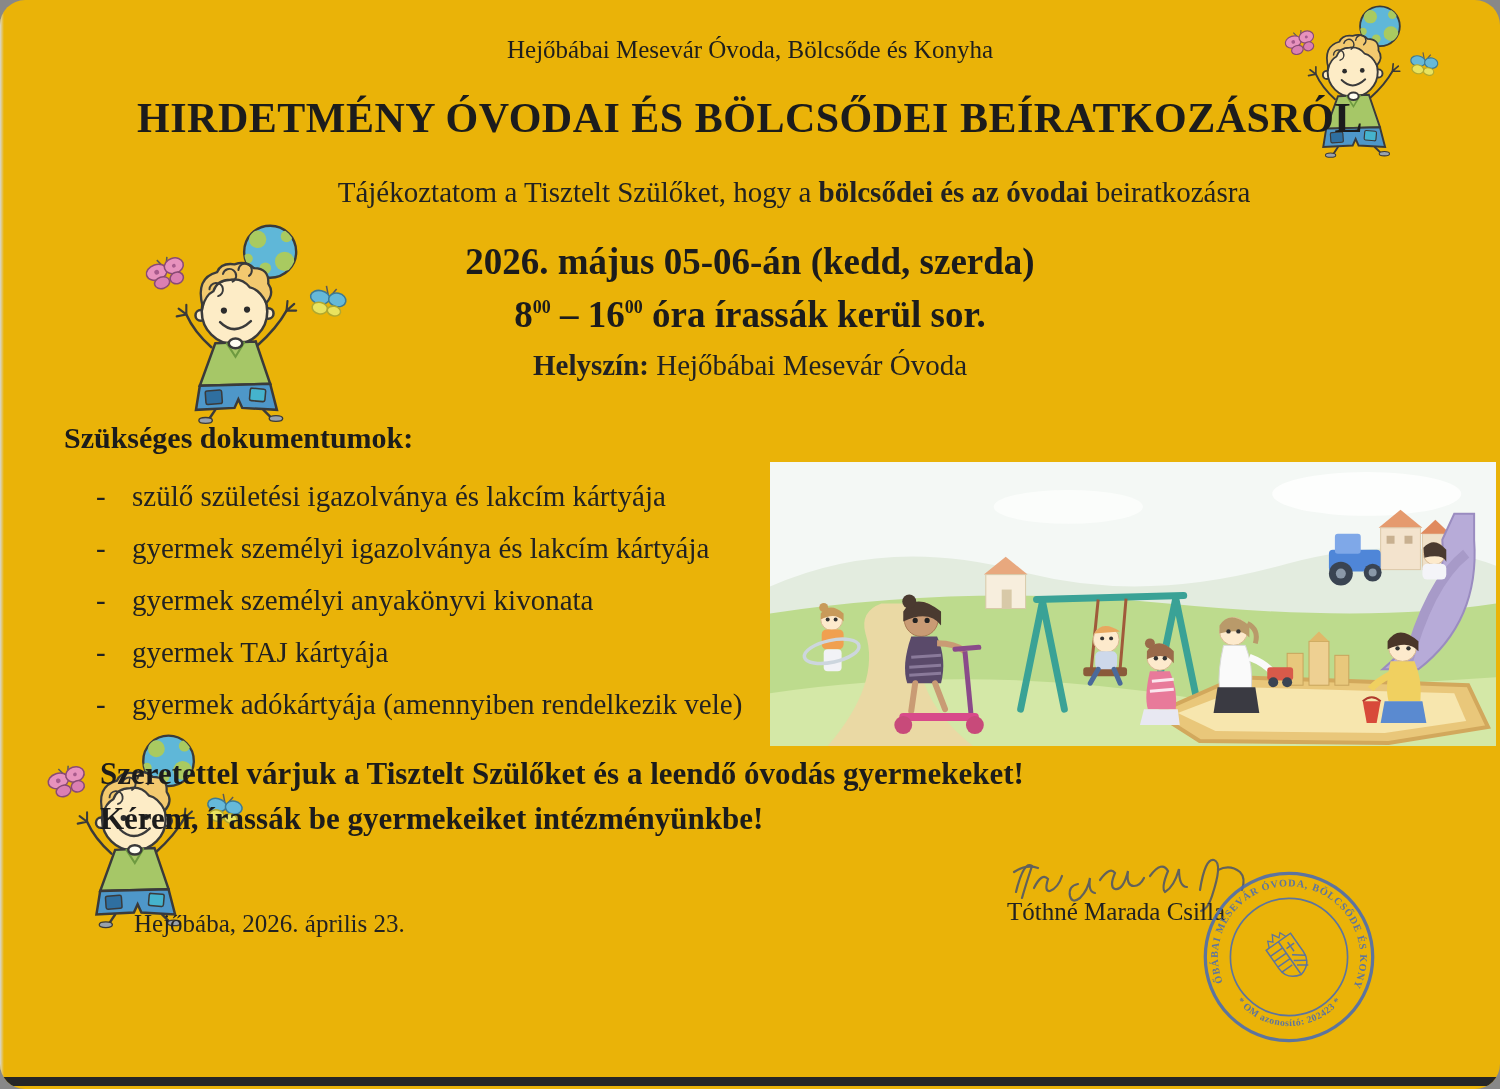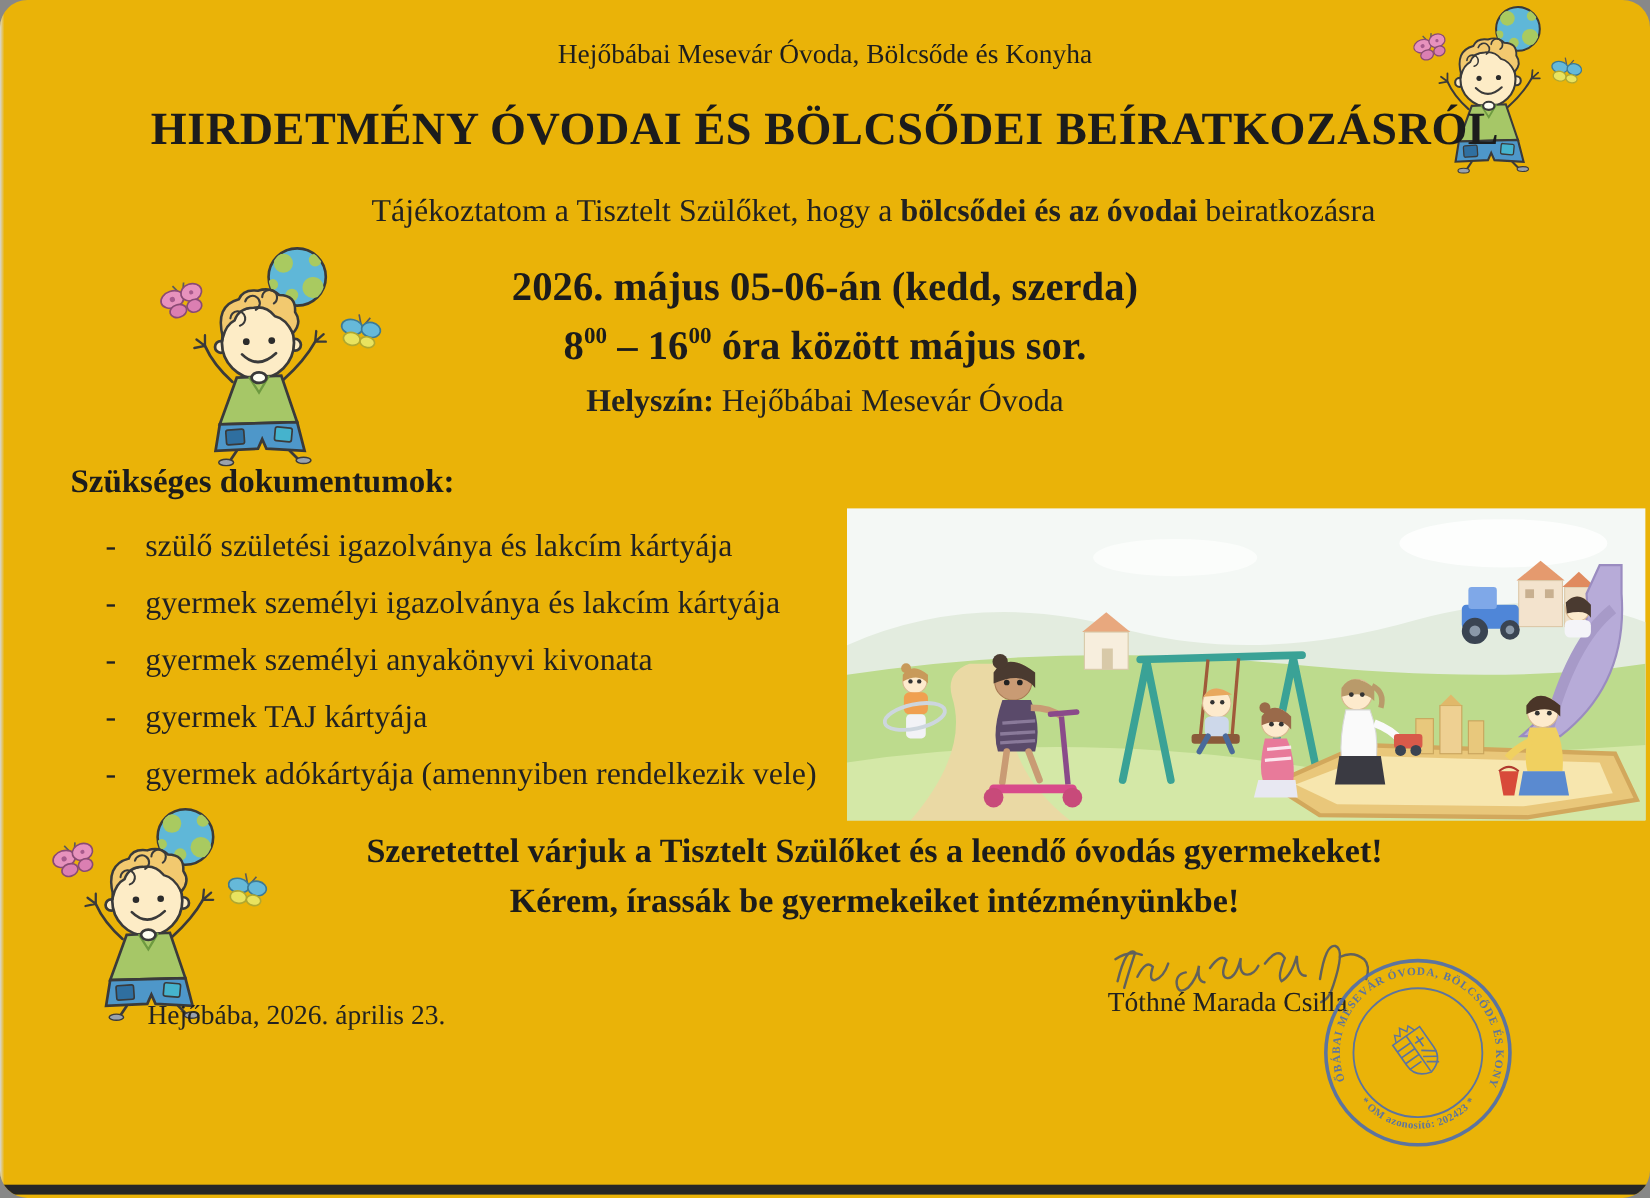--- a/index.html
+++ b/index.html
@@ -10,28 +10,28 @@
   }
   .abs { position:absolute; }
   .centered { left:0; width:100%; text-align:center; }
   .institution { top:36px; font-size:25px; color:#1e1e1e; z-index:2; }
   .title { top:94px; font-size:42px; font-weight:bold; letter-spacing:.5px;
            white-space:nowrap; color:#1c1c1c; z-index:2; }
   .intro { top:176px; font-size:29px; z-index:2;padding-left:44px; }
   .intro b { font-weight:bold; }
   .date-line { top:240px; font-size:37px; font-weight:bold; color:#1c1c1c; z-index:2; }
   .time-line { top:293px; font-size:37px; font-weight:bold; color:#1c1c1c; z-index:2; }
-  .time-line sup { font-size:21px; vertical-align:14px; }
+  .time-line sup { font-size:18px; vertical-align:14px; }
   .location-line { top:349px; font-size:29px; z-index:2; }
   .location-line b { font-weight:bold; }
   .docs-heading { left:64px; top:421px; font-size:30px; font-weight:bold; color:#1c1c1c; z-index:2; }
   .doc-list { left:96px; top:470px; font-size:29px; z-index:2; }
   .doc-row { display:flex; line-height:52px; }
   .doc-dash { width:36px; }
-  .closing { left:100px; right:10px; text-align:center; font-size:31px;
+  .closing { left:100px; right:10px; font-size:31px;
              font-weight:bold; color:#1c1c1c; z-index:2; }
   .closing-1 { top:756px; }
   .closing-2 { top:801px; }
   .footer-date { left:134px; top:910px; font-size:25px; z-index:2; }
   .sig-block { left:976px; top:898px; width:280px; text-align:center; font-size:25px; z-index:2; }
   .sig-role { margin-top:3px; }
   .boy { position:absolute; z-index:1; }
   .boy1 { left:142px; top:220px; width:212px; }
   .boy2 { left:44px; top:730px; width:206px; }
   .boy3 { left:1282px; top:2px; width:162px; }
@@ -110,21 +110,21 @@
       </g>
     </defs>
   </svg>
 
   <div class="abs centered institution">Hejőbábai Mesevár Óvoda, Bölcsőde és Konyha</div>
   <div class="abs centered title">HIRDETMÉNY ÓVODAI ÉS BÖLCSŐDEI BEÍRATKOZÁSRÓL</div>
 
   <div class="abs centered intro"><span>Tájékoztatom a Tisztelt Szülőket, hogy a </span><b>bölcsődei és az óvodai</b><span> beiratkozásra</span></div>
 
   <div class="abs centered date-line">2026. május 05-06-án (kedd, szerda)</div>
-  <div class="abs centered time-line"><span>8</span><sup>00</sup><span> – </span><span>16</span><sup>00</sup><span> óra között május sor.</span></div>
+  <div class="abs centered time-line"><span>8</span><sup>00</sup><span> – </span><span>16</span><sup>00</sup><span> óra írassák kerül sor.</span></div>
   <div class="abs centered location-line"><b>Helyszín:</b><span> Hejőbábai Mesevár Óvoda</span></div>
 
   <div class="abs docs-heading">Szükséges dokumentumok:</div>
   <div class="abs doc-list">
     <div class="doc-row">
         <span class="doc-dash">-</span>
         <span>szülő születési igazolványa és lakcím kártyája</span>
       </div>
     <div class="doc-row">
         <span class="doc-dash">-</span>

